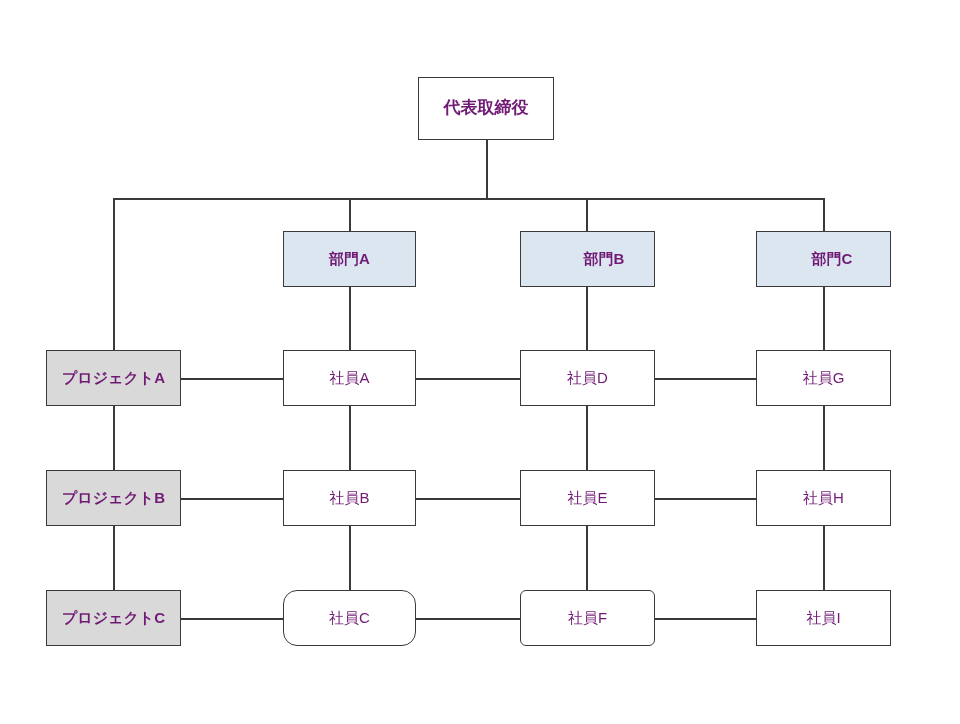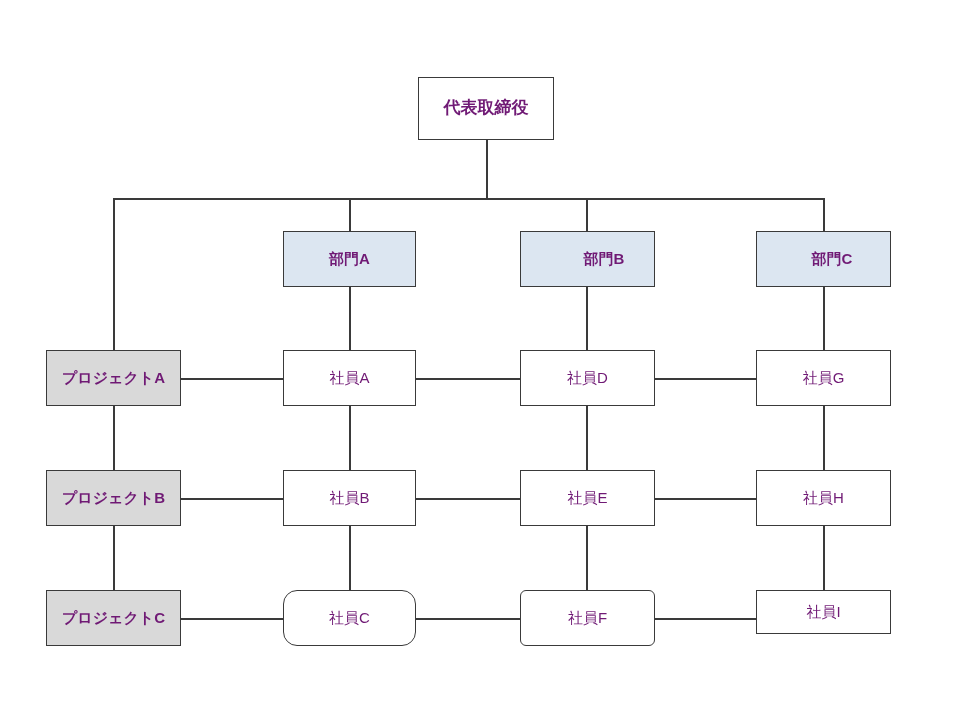--- a/index.html
+++ b/index.html
@@ -116,15 +116,15 @@
   <div class="node employee" style="left:283px; top:350px; width:133px; height:56px;">社員A</div>
   <div class="node employee" style="left:520px; top:350px; width:135px; height:56px;">社員D</div>
   <div class="node employee" style="left:756px; top:350px; width:135px; height:56px;">社員G</div>
 
   <div class="node employee" style="left:283px; top:470px; width:133px; height:56px;">社員B</div>
   <div class="node employee" style="left:520px; top:470px; width:135px; height:56px;">社員E</div>
   <div class="node employee" style="left:756px; top:470px; width:135px; height:56px;">社員H</div>
 
   <div class="node employee" style="left:283px; top:590px; width:133px; height:56px;border-radius:14px;">社員C</div>
   <div class="node employee" style="left:520px; top:590px; width:135px; height:56px;border-radius:6px;">社員F</div>
-  <div class="node employee" style="left:756px; top:590px; width:135px; height:44px;">社員I</div>
+  <div class="node employee" style="left:756px; top:590px; width:135px; height:56px;">社員I</div>
 
 </div>
 
 </body></html>

